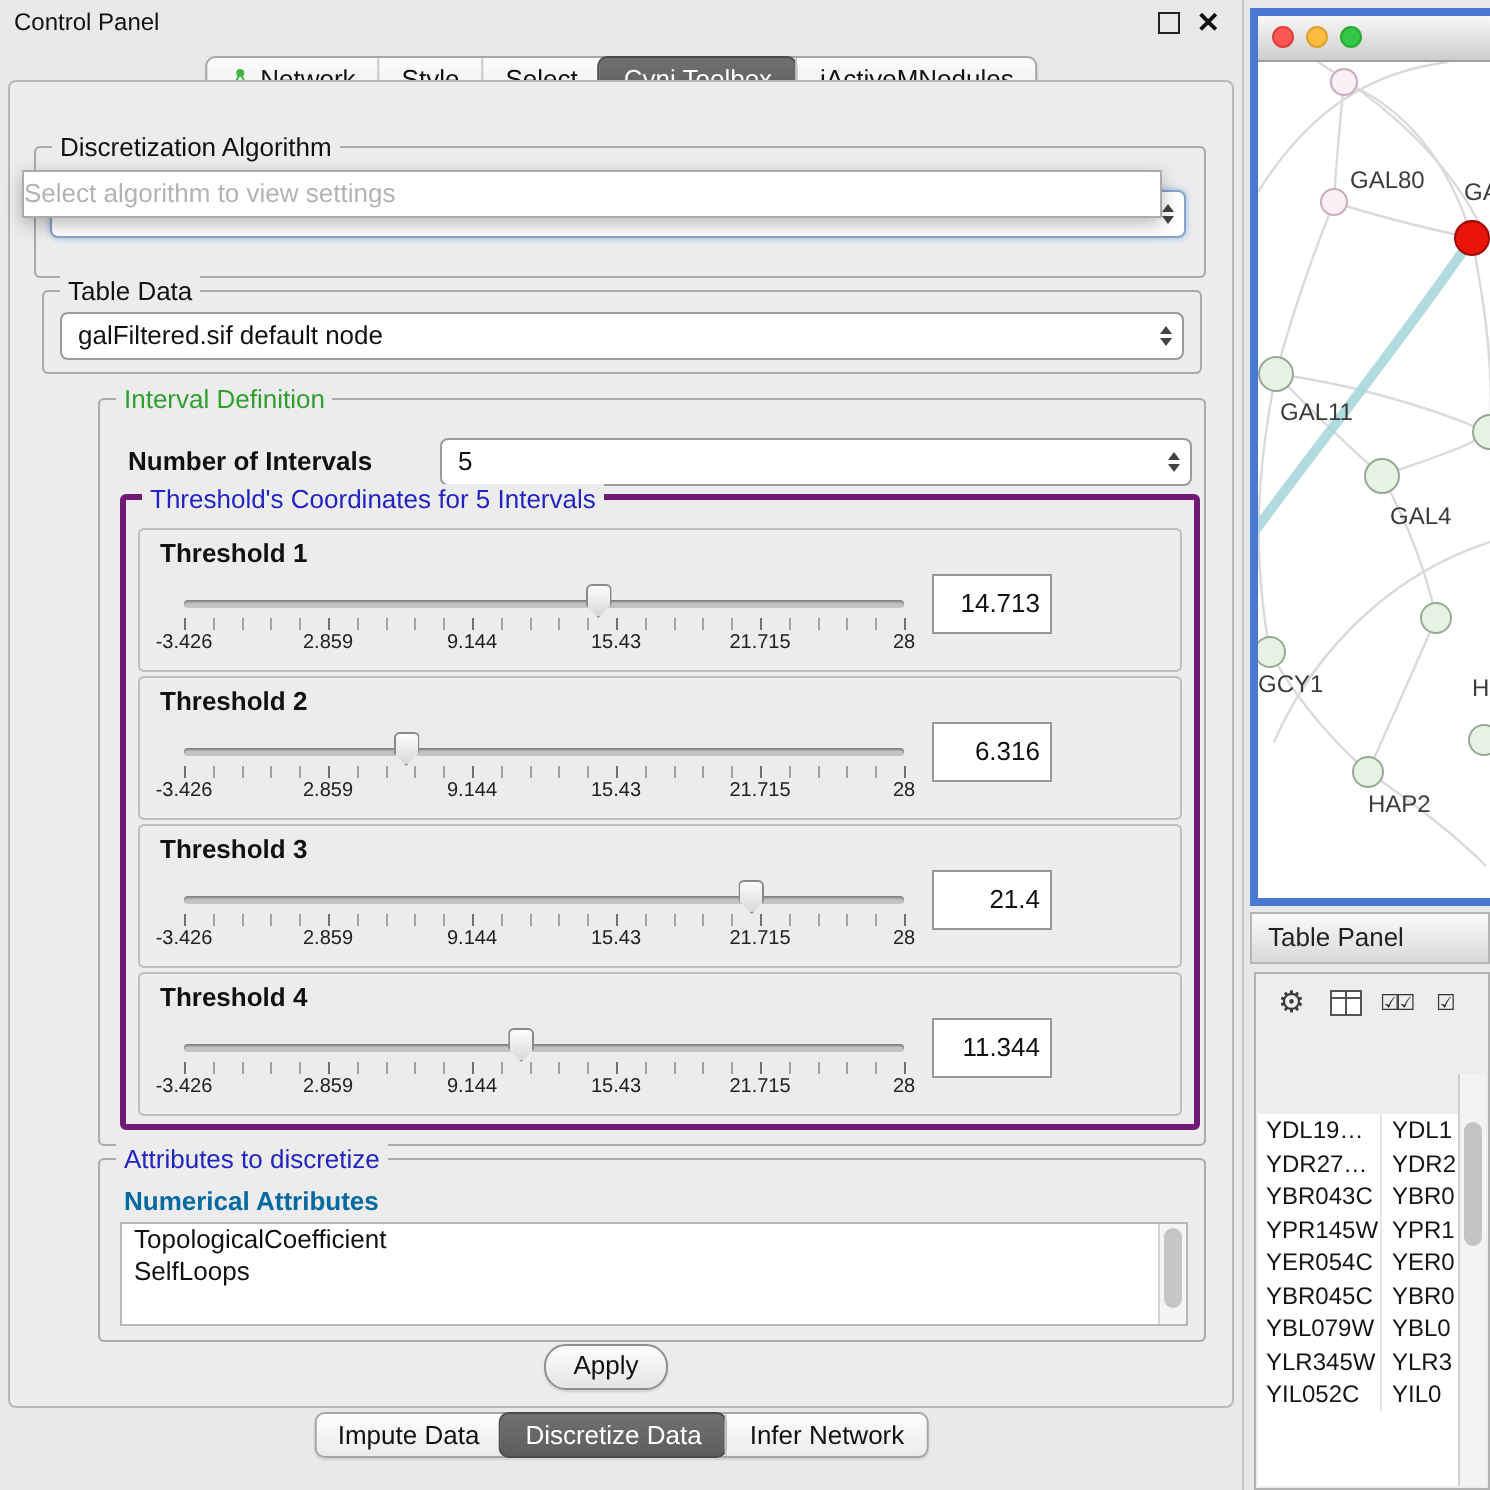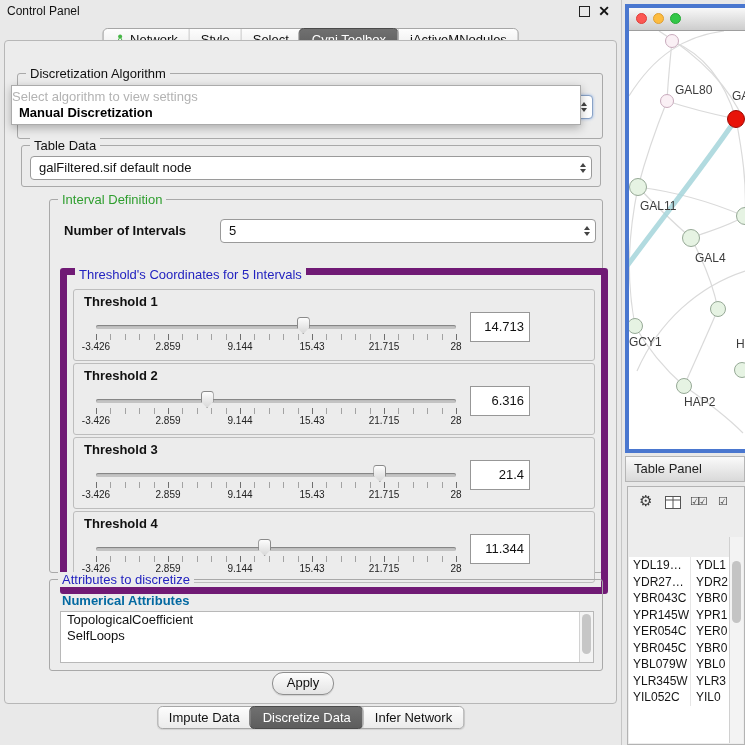--- a/index.html
+++ b/index.html
@@ -40,21 +40,21 @@
   .stepper .up{width:0;height:0;border-left:3.5px solid transparent;border-right:3.5px solid transparent;border-bottom:4px solid #444;}
   .stepper .dn{width:0;height:0;border-left:3.5px solid transparent;border-right:3.5px solid transparent;border-top:4px solid #444;}
 
   .td-group{left:16px;top:104px;width:578px;height:40px;}
   .td-combo{left:8px;top:10px;width:560px;height:22px;}
 
   .int-group{left:44px;top:158px;width:552px;height:372px;}
   .noi-label{position:absolute;left:14px;top:23px;font-size:13px;font-weight:bold;color:#111;}
   .noi-combo{left:170px;top:19px;width:374px;height:22px;}
 
-  .thr-group{position:absolute;left:10px;top:68px;width:534px;height:312px;border:7px solid #701a75;border-radius:3px;}
+  .thr-group{position:absolute;left:10px;top:47px;width:534px;height:312px;border:3px solid #701a75;border-radius:3px;}
   .th-block{position:absolute;left:6px;width:520px;height:70px;border:1px solid #bdbdbd;border-radius:3px;background:#ececec;}
   .th-label{position:absolute;left:10px;top:4px;font-size:13px;font-weight:bold;color:#111;}
   .slider{position:absolute;left:22px;top:26px;width:360px;height:38px;}
   .track{position:absolute;left:0;top:9px;width:100%;height:4px;background:#c3c3c3;border-radius:2px;box-shadow:inset 0 1px 1px rgba(0,0,0,.35);}
   .thumb{position:absolute;top:1px;width:13px;height:17px;margin-left:-7px;background:linear-gradient(#fdfdfd,#d8d8d8);border:1px solid #8a8a8a;border-radius:3px;clip-path:polygon(0 0,100% 0,100% 60%,50% 100%,0 60%);box-sizing:border-box;}
   .ticks{position:absolute;left:0;top:18px;width:100%;height:6px;background:repeating-linear-gradient(to right,#a2a2a2 0 1px,transparent 1px 14.4px);}
   .ticks i{position:absolute;top:0;width:1px;height:6px;background:#6e6e6e;}
   .tlabels span{position:absolute;top:25px;transform:translateX(-50%);font-size:10px;color:#222;white-space:nowrap;}
   .th-value{position:absolute;left:396px;top:22px;width:48px;height:28px;background:#fff;border:1px solid #979797;font-size:13px;text-align:right;line-height:28px;padding:0 5px;color:#111;}
 
@@ -143,21 +143,20 @@
       </div>
       <div class="combo-behind">
         <span class="stepper">
             <i class="up"></i>
             <i class="dn"></i>
           </span>
       </div>
 
       <div class="popup">
         <div class="prompt">Select algorithm to view settings</div>
-        <div class="opt bold">Manual Discretization</div>
       </div>
 
       <div class="group td-group">
         <span class="gtitle">Table Data</span>
         <div class="combo td-combo">
           <span class="val">galFiltered.sif default node</span>
           <span class="stepper">
               <i class="up"></i>
               <i class="dn"></i>
             </span>

